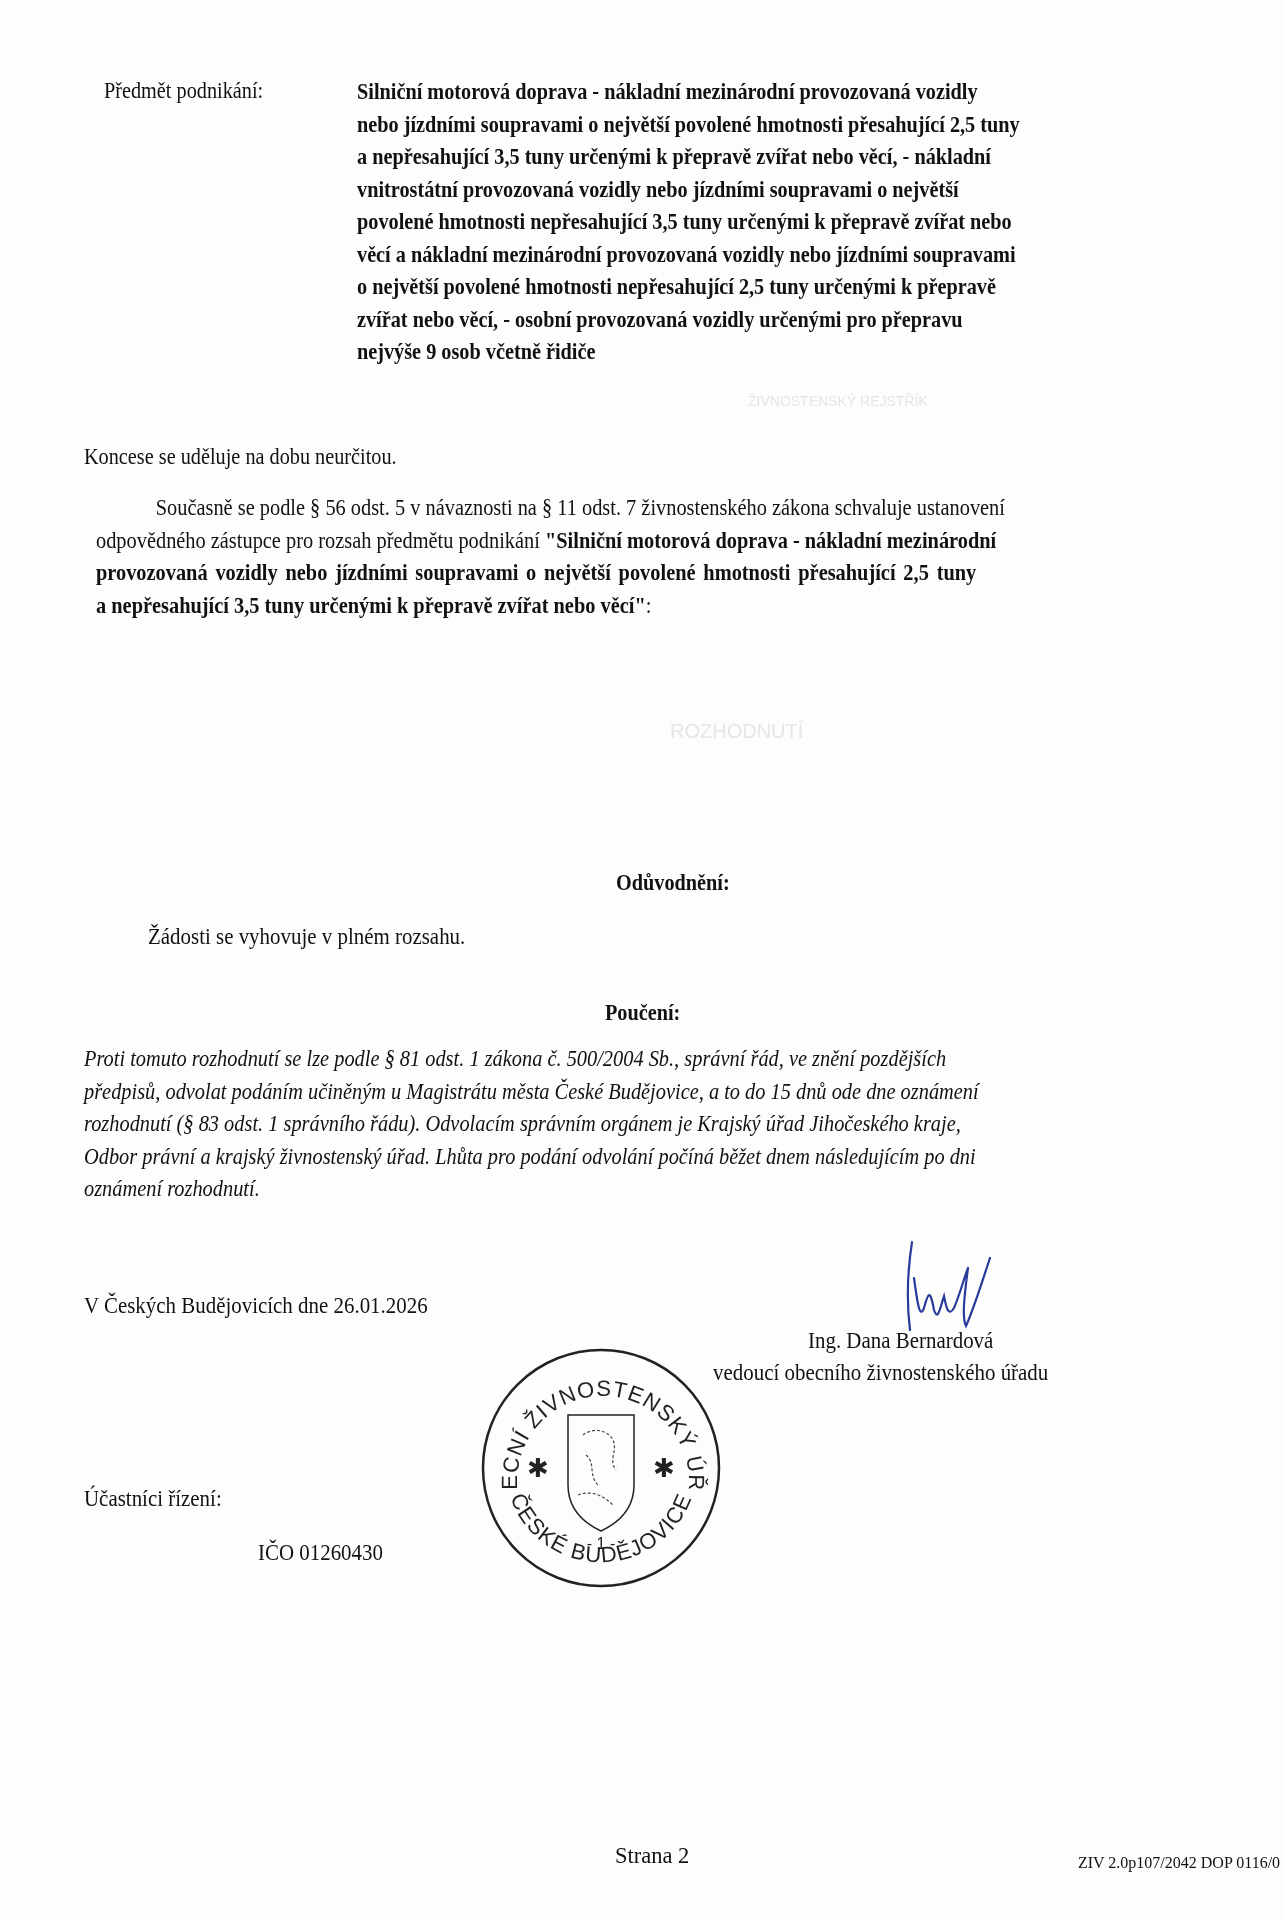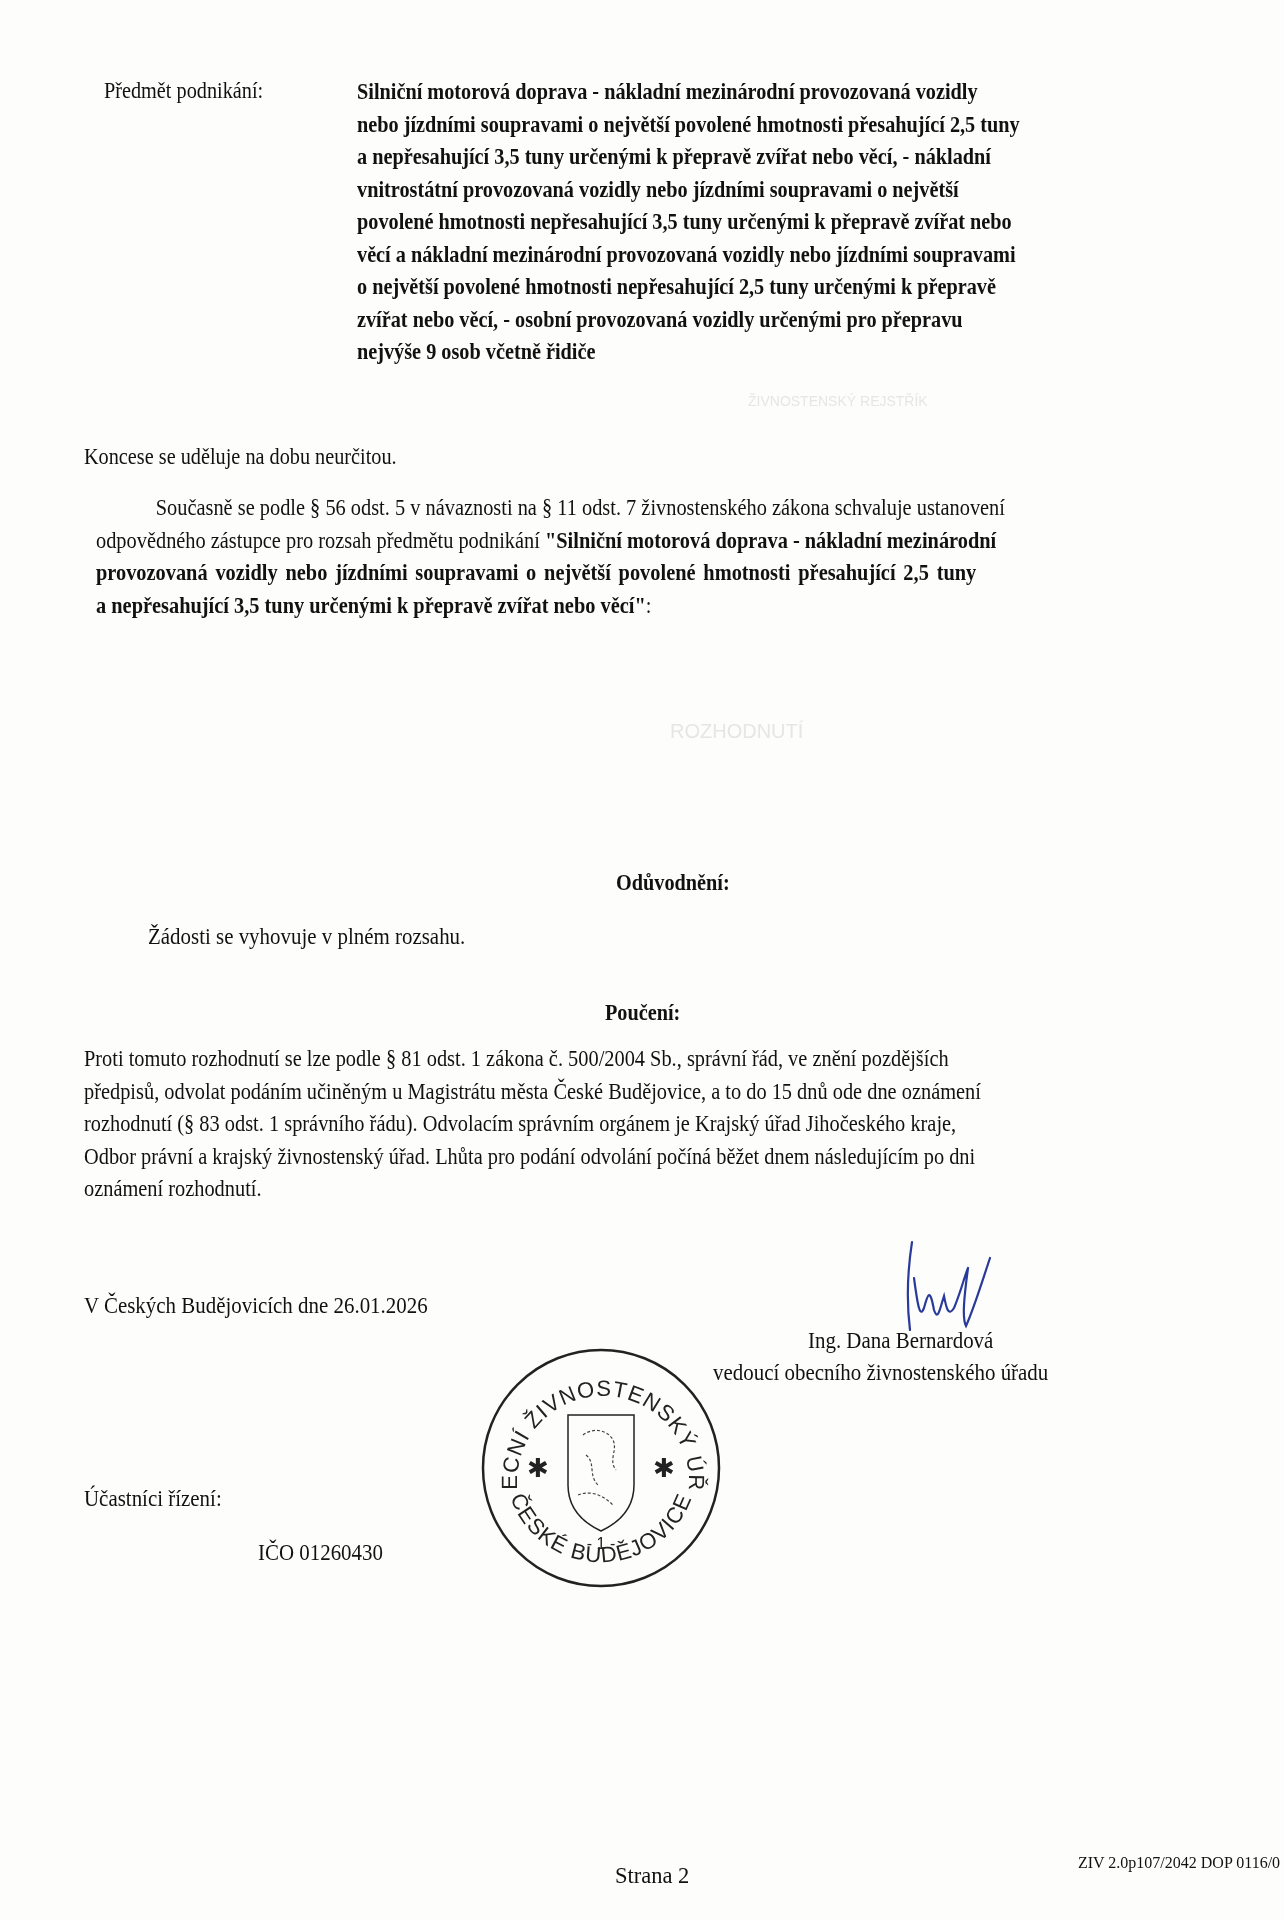--- a/index.html
+++ b/index.html
@@ -11,25 +11,25 @@
   .abs { position:absolute; }
   .reg { font-size:22.5px; line-height:32px; transform:scaleX(0.93); transform-origin:left top; }
   .bold { font-weight:bold; }
   .subject-label { left:104px; top:78px; font-size:22.5px; transform:scaleX(0.9); transform-origin:left top; }
   .subject-body { left:357px; top:76px; width:810px; font-size:22.5px; line-height:32.5px; font-weight:bold; transform:scaleX(0.9); transform-origin:left top; }
   .subject-body div { white-space:nowrap; }
   .koncese { left:84px; top:444px; font-size:22.5px; transform:scaleX(0.9); transform-origin:left top; }
   .para1 { left:96px; top:492px; width:1135px; font-size:22.5px; line-height:32.5px; }
   .para1 div { white-space:nowrap; }
   .heading { font-weight:bold; font-size:22.5px; transform:scaleX(0.9); transform-origin:left top; }
-  .appeal { left:84px; top:1043px; width:1140px; font-size:22.5px; line-height:32.5px; }
+  .appeal { left:84px; top:1043px; width:1140px; font-size:22.5px; line-height:32.5px;font-style:italic; }
   .appeal div { white-space:nowrap; }
   .stamp { left:478px; top:1345px; width:246px; height:246px; }
   .sig { left:894px; top:1238px; width:110px; height:110px; }
-  .footer-page { left:615px; top:1843px; font-size:22.5px;margin-top:20px; }
+  .footer-page { left:615px; top:1843px; font-size:22.5px; }
   .footer-code { left:1078px; top:1854px; font-size:16px; white-space:nowrap; }
 </style>
 </head>
 <body>
 
 <div class="ghost" style="left:748px; top:393px;">ŽIVNOSTENSKÝ REJSTŘÍK</div>
 <div class="ghost" style="left:670px; top:720px; font-size:20px;">ROZHODNUTÍ</div>
 
 <div class="abs subject-label">Předmět podnikání:</div>
 <div class="abs subject-body">

